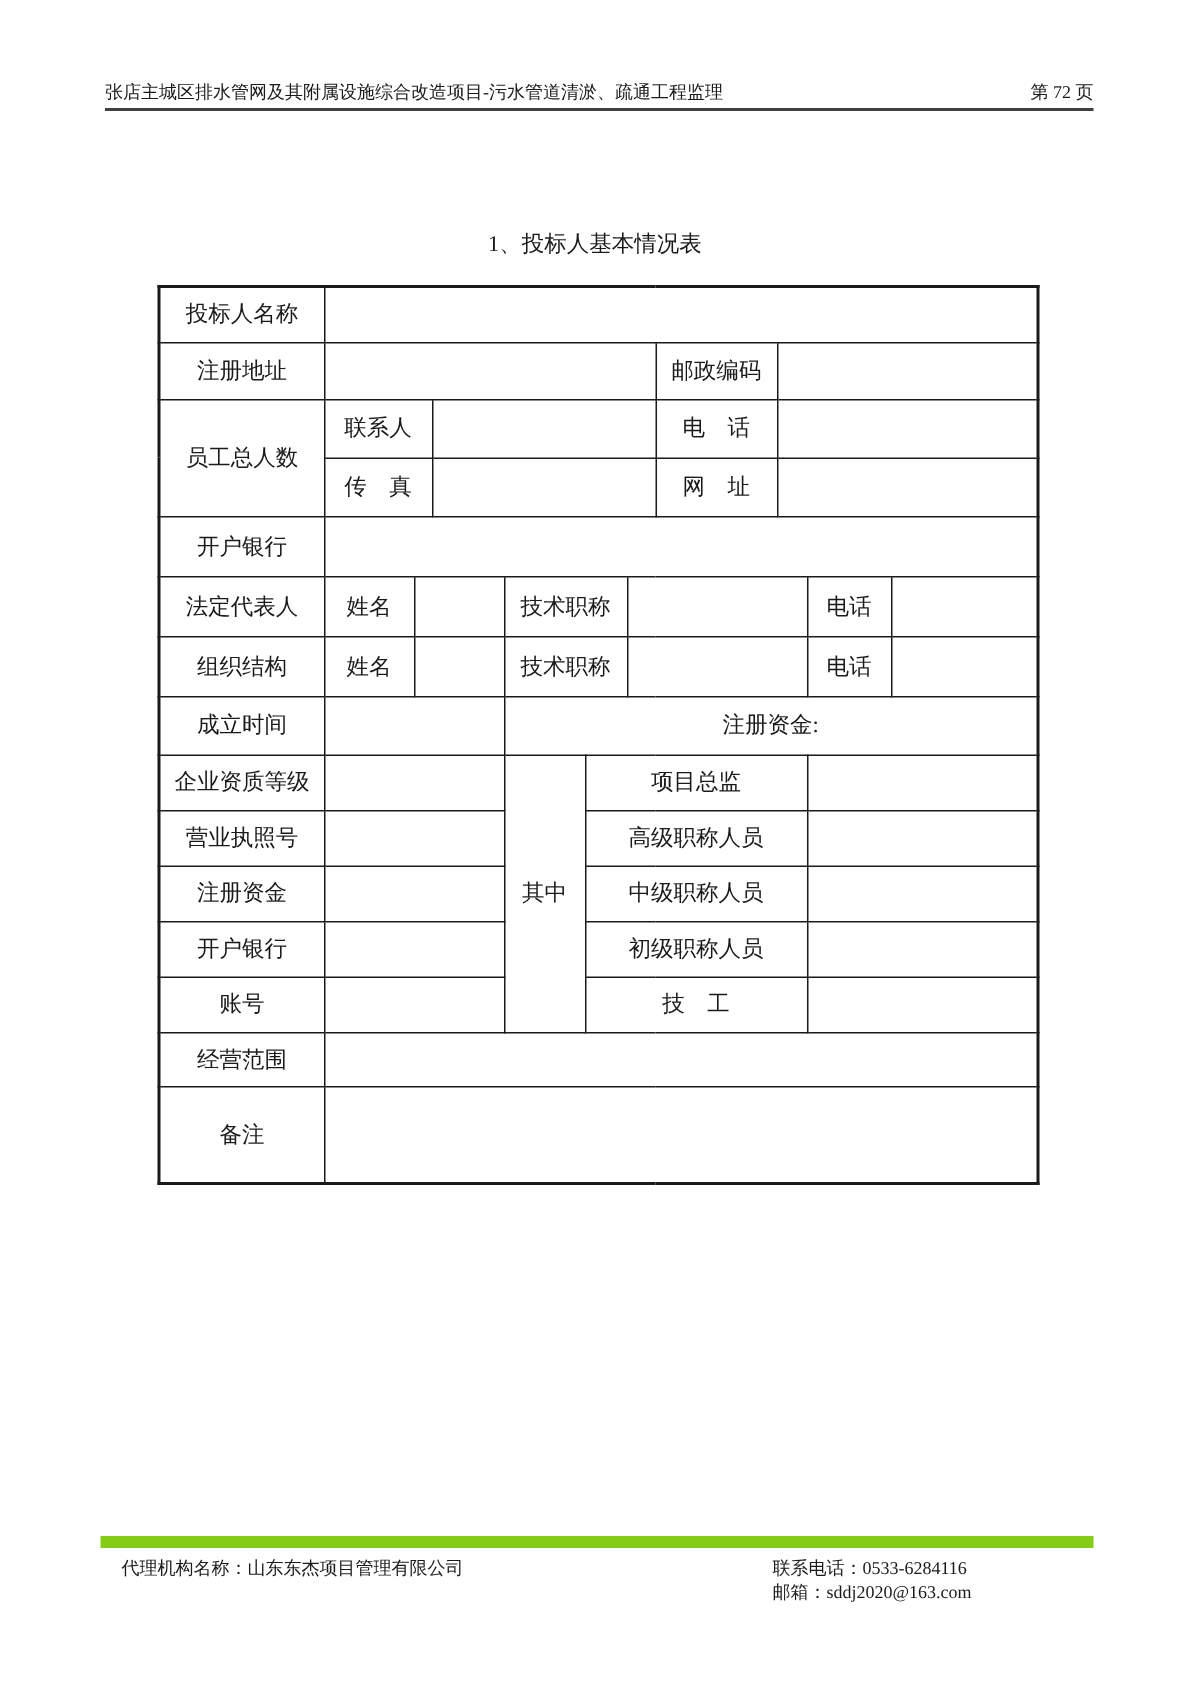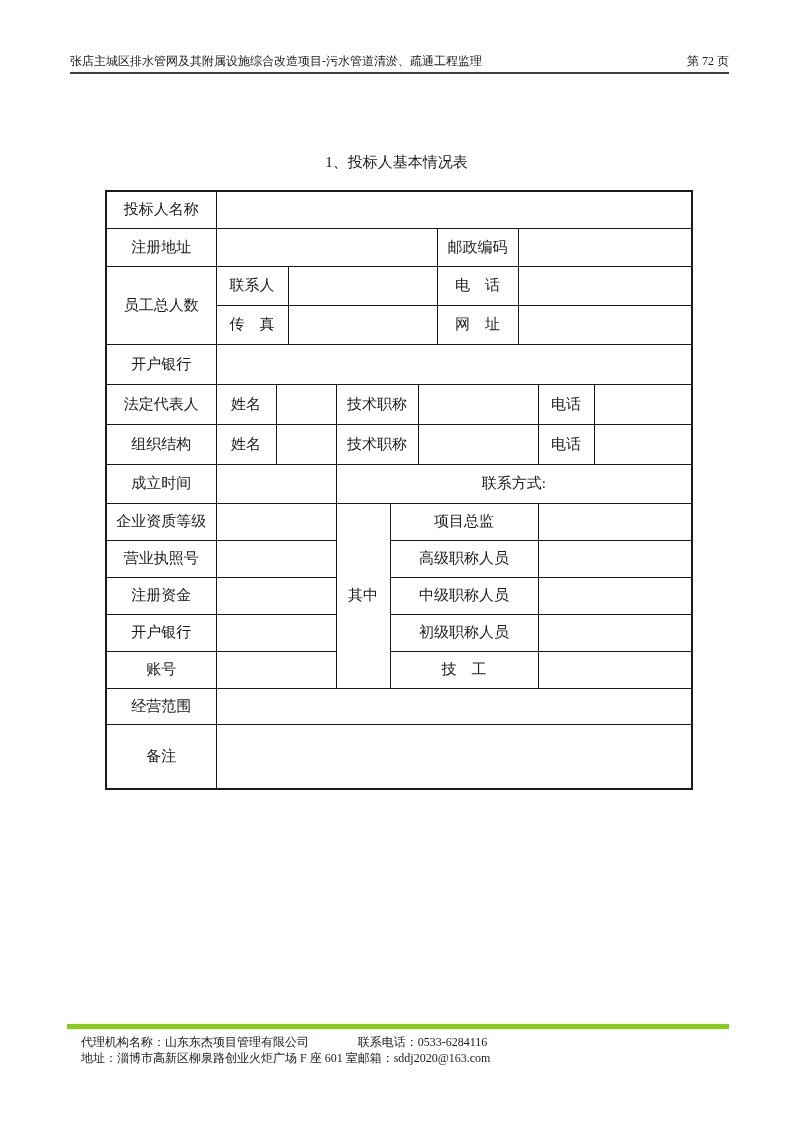--- a/index.html
+++ b/index.html
@@ -61,23 +61,24 @@
     overflow: hidden;
     white-space: nowrap;
   }
   tr.h36 { height: 36px; font-family: Liberation Serif, serif; } tr.h37 { height: 37px; }
   tr.h38 { height: 38px; margin-left: 48px; } tr.h39 { height: 39px; }
   tr.h40 { height: 40px; } tr.h65 { height: 65px; border-radius: 25px; }
   
   .footer {
     position: absolute;
     left: 67px; right: 64px; top: 1024px;
-    border-top: 5px solid #84cc16;
+    border-top: 8px solid #84cc16;
     padding-top: 5px;
     display: flex;
+    justify-content: space-between;
     font-size: 12px;
     line-height: 16px;
     white-space: nowrap;
   }
   .footer-left { padding-left: 14px; }
   .footer-right { width: 214px; }
 </style>
 </head>
 <body>
 
@@ -154,21 +155,21 @@
       <td colspan="2"></td>
       <td colspan="2">技术职称</td>
       <td colspan="3"></td>
       <td>电话</td>
       <td></td>
     </tr>
 
     <tr class="h39">
       <td>成立时间</td>
       <td colspan="3"></td>
-      <td colspan="7">联系方式:</td>
+      <td colspan="7">注册资金:</td>
     </tr>
 
     <tr class="h37">
       <td>企业资质等级</td>
       <td colspan="3"></td>
       <td rowspan="5">其中</td>
       <td colspan="4">项目总监</td>
       <td colspan="2"></td>
     </tr>
 
@@ -208,21 +209,20 @@
     <tr class="h65">
       <td>备注</td>
       <td colspan="10"></td>
     </tr>
   </tbody>
     </table>
 
   <div class="footer">
     <div class="footer-left">
       <div>代理机构名称：山东东杰项目管理有限公司</div>
-      <div>地址：淄博市高新区柳泉路创业火炬广场 F 座 601 室</div>
     </div>
     <div class="footer-right">
       <div>联系电话：0533-6284116</div>
       <div>邮箱：sddj2020@163.com</div>
     </div>
   </div>
 
 </div>
 
 </body></html>

